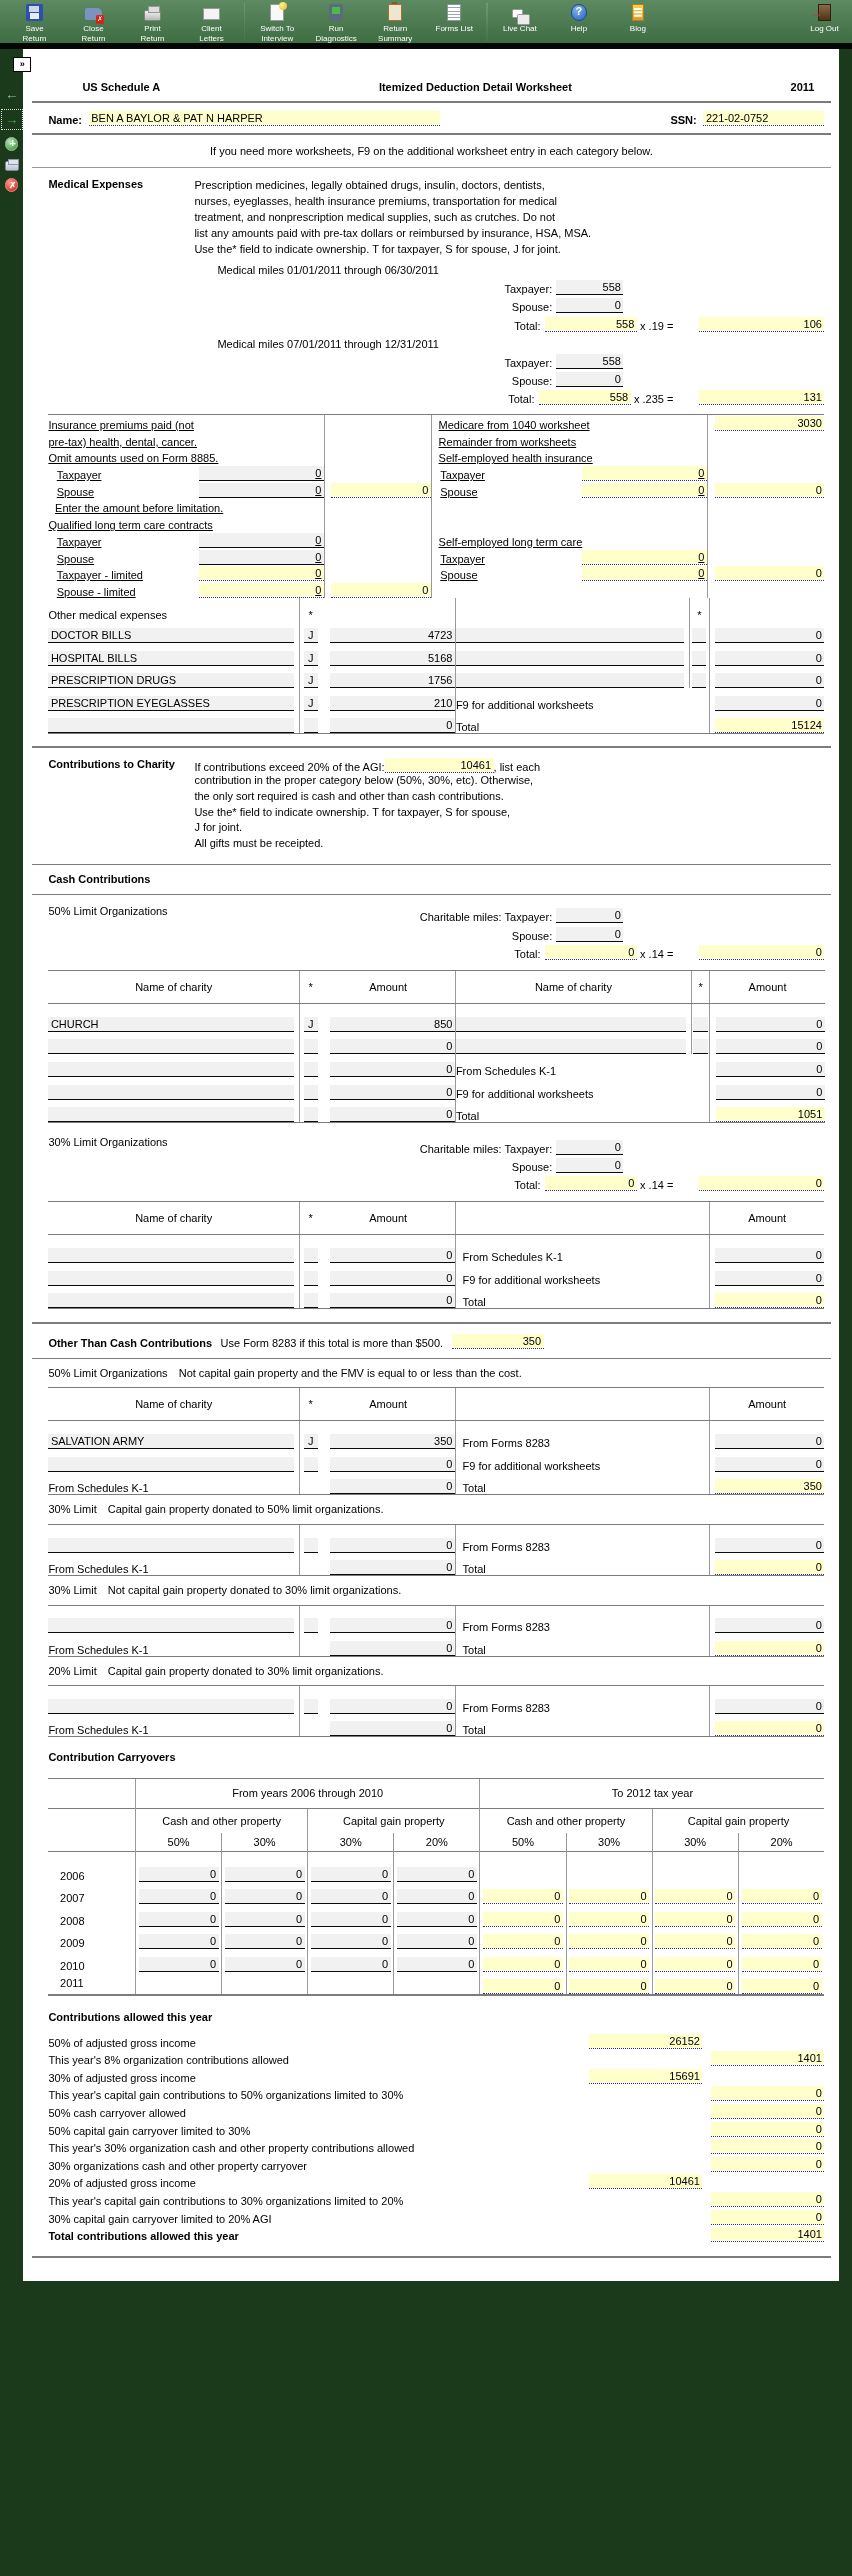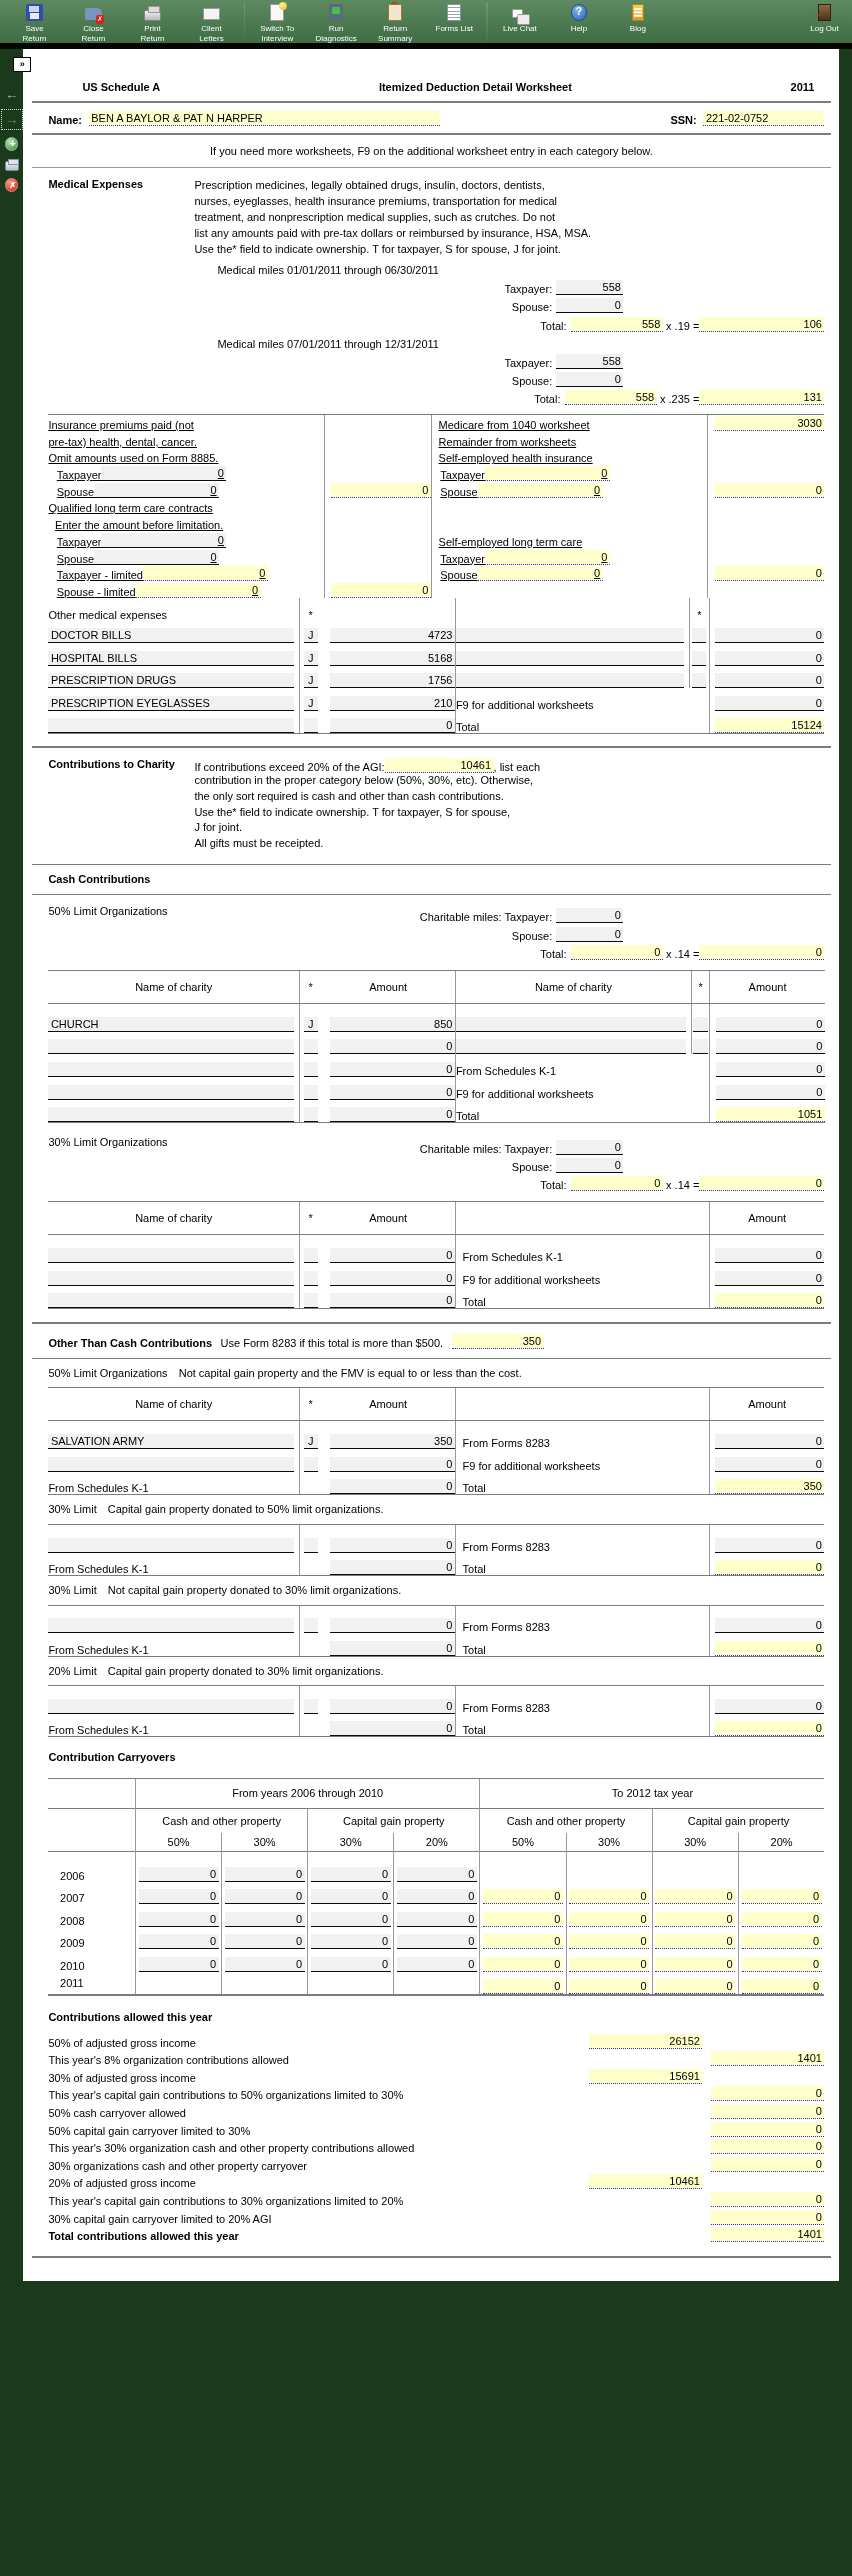--- a/index.html
+++ b/index.html
@@ -79,28 +79,28 @@
 
 .sec { display:flex; padding-top:10px; }
 .sec-label { width:171px; flex:none; padding-left:25px; font-weight:bold; }
 .sec-body { flex:1; padding-right:15px; }
 
 .miles-title { margin-left:194px; margin-top:6.7px; }
 .mrow { display:flex; justify-content:flex-end; align-items:flex-end; height:18.4px; padding-right:201px; margin-right:15px; }
 .mrow .ml { margin-right:4.2px; }
 .mrow.mtotal { padding-right:0; }
 .mtotal .rate { margin-left:3.3px; white-space:nowrap; }
-.mtotal .res { margin-left:0; }
+.mtotal .res { margin-left:26px; }
 
 table.box { border-collapse:collapse; margin:8.4px 25px 0 25px; width:776px; table-layout:fixed;text-decoration:underline; }
 table.box td { vertical-align:bottom; height:16.7px; padding:0; font-size:11px; }
 .bt2 { border-top:1.7px solid #7c7c7c; }
 .bb2 { border-bottom:1.7px solid #7c7c7c; }
 .vline { border-left:0.8px solid #999; }
-.lr { display:flex; justify-content:flex-start; align-items:flex-end; padding-left:8.4px; }
+.lr { display:flex; justify-content:space-between; align-items:flex-end; padding-left:8.4px; }
 .fr { float:right; }
 
 table.ctbl { border-collapse:collapse; margin:0 25px; width:776px; table-layout:fixed; }
 table.ctbl td, table.ctbl th { padding:0; vertical-align:bottom; height:22.6px; font-size:11px; font-weight:normal; }
 table.ctbl .hd { text-align:center; vertical-align:middle; height:33px; border-bottom:1.7px solid #7c7c7c; }
 table.ctbl .toprule td, table.ctbl .toprule th { border-top:1.7px solid #7c7c7c; }
 .entry { background:#f1f1f1; border-bottom:1.7px solid #0a0a0a; height:15px; line-height:14.2px; padding:0 2.5px; margin-right:5px; }
 .star-entry { background:#f1f1f1; border-bottom:1.7px solid #0a0a0a; height:15px; line-height:14.2px; width:14.2px; margin:0 auto; text-align:center; }
 .lbl-cell { padding-left:6.7px !important; vertical-align:bottom; }
 
@@ -278,27 +278,27 @@
               <div class="lr">
                 <span>Spouse</span>
                 <span class="fld y w150">0</span>
               </div>
             </td>
         <td class="vline">
               <span class="fld y w130 fr">0</span>
             </td>
       </tr>
       <tr>
+            <td class="lbl-cell">Enter the amount before limitation.</td>
+            <td class="vline"></td>
+            <td class="vline"></td>
+            <td class="vline"></td>
+          </tr>
+      <tr>
             <td>Qualified long term care contracts</td>
-            <td class="vline"></td>
-            <td class="vline"></td>
-            <td class="vline"></td>
-          </tr>
-      <tr>
-            <td class="lbl-cell">Enter the amount before limitation.</td>
             <td class="vline"></td>
             <td class="vline"></td>
             <td class="vline"></td>
           </tr>
       <tr>
         <td>
               <div class="lr">
                 <span>Taxpayer</span>
                 <span class="fld g w150">0</span>
               </div>

